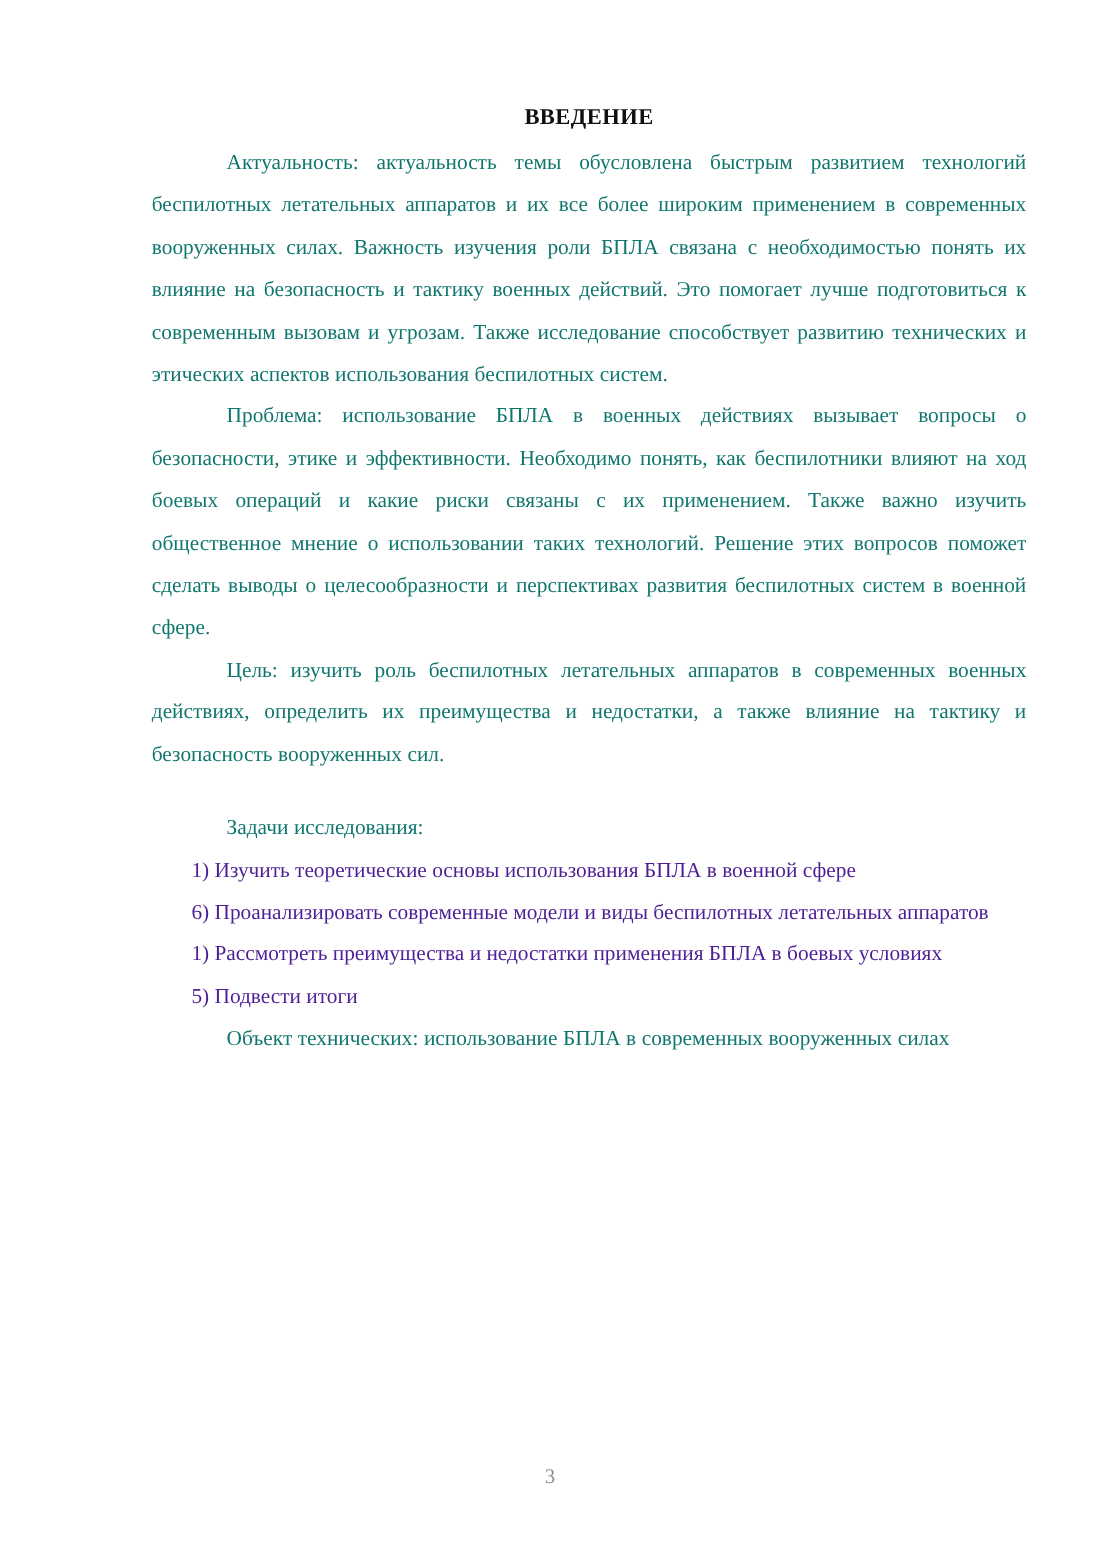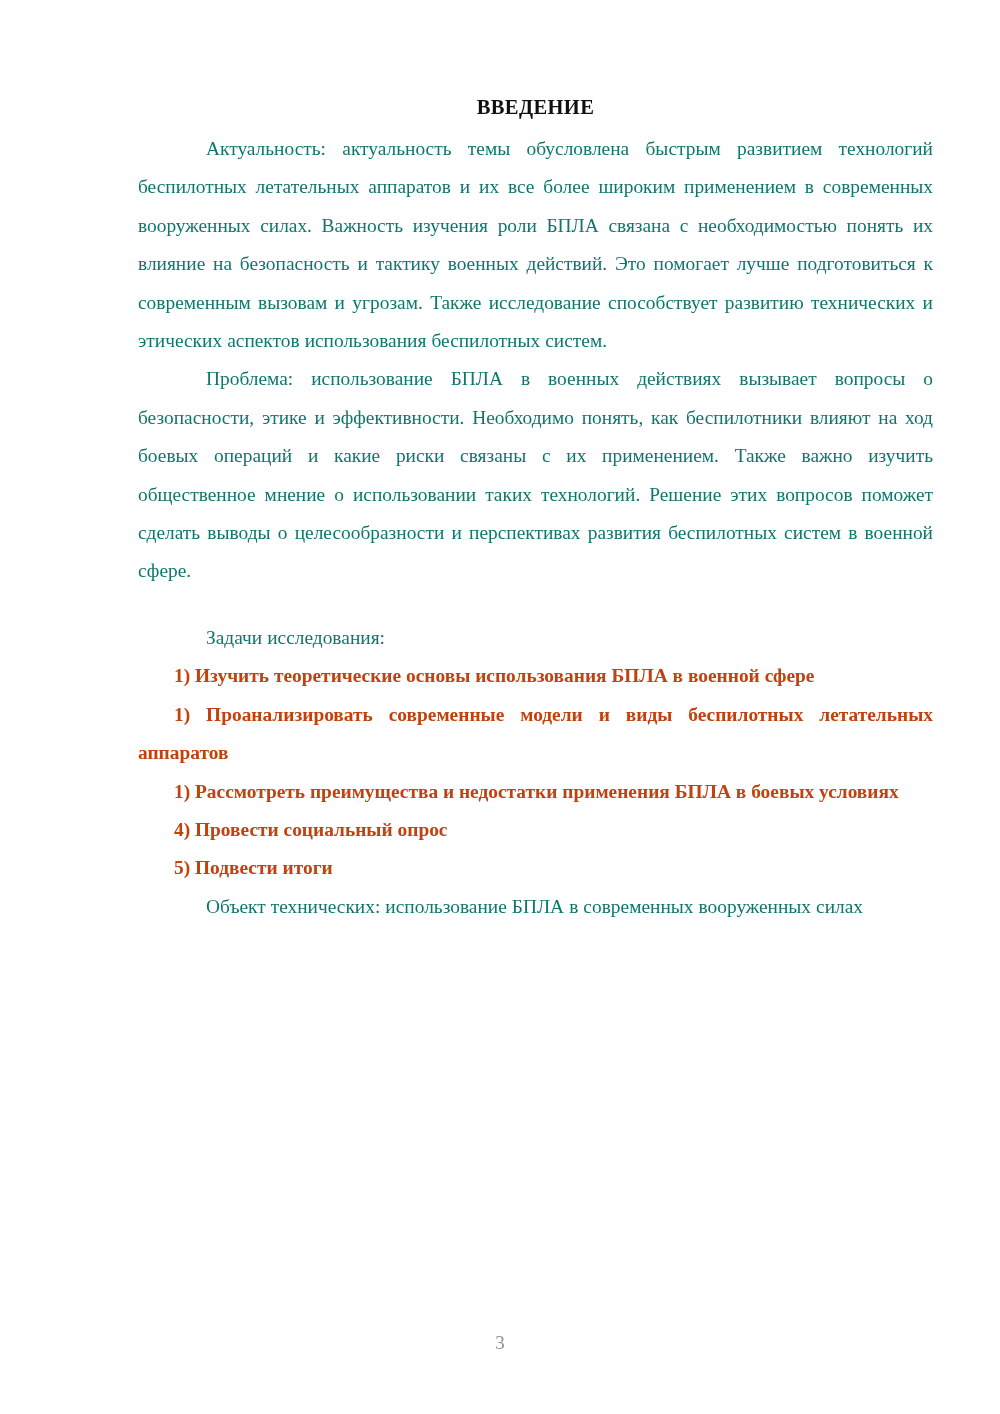--- a/index.html
+++ b/index.html
@@ -61,22 +61,21 @@
     margin-top: 28px;
   }
 
   .list-item {
     font-size: 19.4px;
     line-height: 38.4px;
     text-align: justify;
     text-justify: inter-word;
     margin: 0;
     text-indent: 36px;
-    color: #c2410c;
-    font-weight: bold;
+    color: #4c1d95;
   }
 
   .page-number {
     position: absolute;
     left: 0;
     top: 1330px;
     width: 1000px;
     text-align: center;
     font-size: 19px;
     line-height: 26px;
@@ -89,30 +88,30 @@
 <div class="page">
 
   <div class="content">
 
     <h1 class="doc-title">ВВЕДЕНИЕ</h1>
 
     <p class="para">Актуальность: актуальность темы обусловлена быстрым развитием технологий беспилотных летательных аппаратов и их все более широким применением в современных вооруженных силах. Важность изучения роли БПЛА связана с необходимостью понять их влияние на безопасность и тактику военных действий. Это помогает лучше подготовиться к современным вызовам и угрозам. Также исследование способствует развитию технических и этических аспектов использования беспилотных систем.</p>
 
     <p class="para">Проблема: использование БПЛА в военных действиях вызывает вопросы о безопасности, этике и эффективности. Необходимо понять, как беспилотники влияют на ход боевых операций и какие риски связаны с их применением. Также важно изучить общественное мнение о использовании таких технологий. Решение этих вопросов поможет сделать выводы о целесообразности и перспективах развития беспилотных систем в военной сфере.</p>
 
+    <p class="para">Цель: изучить роль беспилотных летательных аппаратов в современных военных действиях, определить их преимущества и недостатки, а также влияние на тактику и безопасность вооруженных сил.</p>
 
     <p class="para no-indent" style="text-indent:68px;">Задачи исследования:</p>
 
     <p class="list-item">1) Изучить теоретические основы использования БПЛА в военной сфере</p>
 
-    <p class="list-item">1) Проанализировать современные модели и виды беспилотных летательных аппаратов</p>
+    <p class="list-item">6) Проанализировать современные модели и виды беспилотных летательных аппаратов</p>
 
     <p class="list-item">1) Рассмотреть преимущества и недостатки применения БПЛА в боевых условиях</p>
 
-    <p class="list-item">4) Провести социальный опрос</p>
 
     <p class="list-item">5) Подвести итоги</p>
 
     <p class="para">Объект технических: использование БПЛА в современных вооруженных силах</p>
 
   </div>
 
   <div class="page-number">3</div>
 
 </div>

